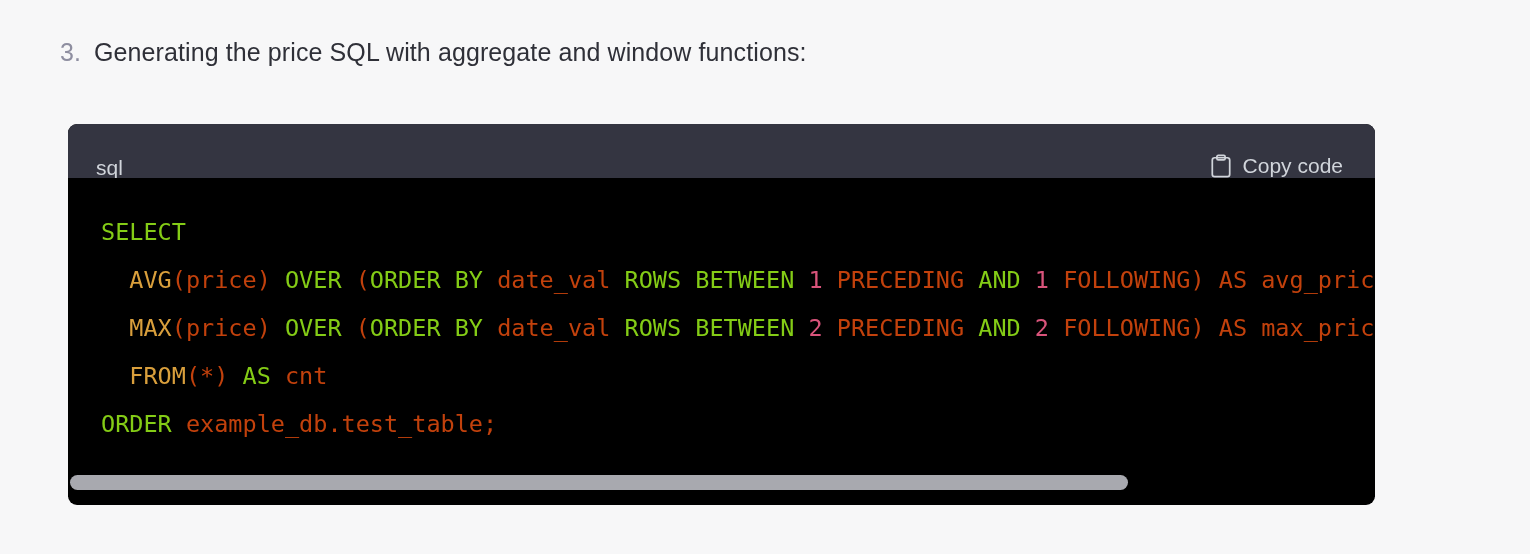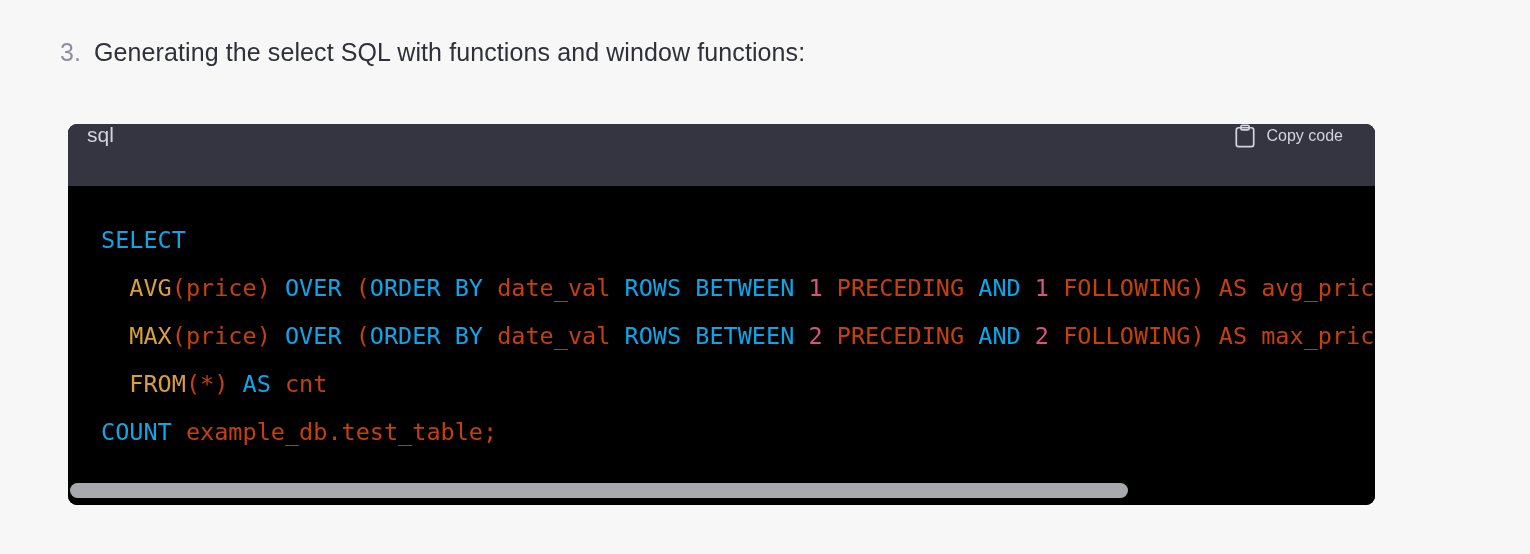--- a/index.html
+++ b/index.html
@@ -48,39 +48,39 @@
     position: absolute;
     left: 68px;
     top: 124px;
     width: 1307px;
     height: 381px;
     border-radius: 9px;
     overflow: hidden;
     background: #000000;
   }
   .code-header {
-    height: 62px;
+    height: 54px;
     background: #343541;
     display: flex;
-    align-items: flex-start;
+    align-items: flex-end;
     justify-content: space-between;
-    padding: 0 32px 0 19px;
+    padding: 0 32px 0 28px;
     box-sizing: border-box;
   }
   .code-lang {
     color: #d1d5db;
     font-size: 21px;
     line-height: 1;
   }
   .copy-btn {
     display: flex;
     align-items: center;
     gap: 11px;
     color: #d1d5db;
-    font-size: 16px;
+    font-size: 21px;
     cursor: pointer;
     background: none;
     border: none;
     padding: 0;
     font-family: inherit;
   }
   .clip-icon {
     display: block;
     width: 22px;
     height: 24px;
@@ -95,21 +95,21 @@
   pre.code {
     margin: 0;
     padding: 30px 0 0 33px;
     font-family: "DejaVu Sans Mono", "Liberation Mono", monospace;
     font-size: 23.5px;
     line-height: 48px;
     color: #ffffff;
     white-space: pre;
     letter-spacing: 0px;
   }
-  .kw  { color: #0ea5e9; }
+  .kw  { color: #84cc16; }
   .fn  { color: #d99f3c; }
   .num { color: #d9547b; }
   .id  { color: #c2410c; }
 
   
   .hscroll-track {
     position: absolute;
     left: 0;
     right: 0;
     bottom: 7px;
@@ -126,21 +126,21 @@
     cursor: pointer;
   }
 </style>
 </head>
 <body>
 
 <div class="page">
 
   <div class="list-item">
     <span class="list-marker">3.</span>
-    <span class="list-text">Generating the select SQL with functions and window functions:</span>
+    <span class="list-text">Generating the price SQL with aggregate and window functions:</span>
   </div>
 
   <div class="code-block">
 
     <div class="code-header">
       <span class="code-lang">sql</span>
       <button class="copy-btn">
         <span class="clip-icon">
           <svg viewBox="0 0 24 26" width="22" height="24" fill="none" stroke="#d1d5db" stroke-width="1.9" stroke-linecap="round" stroke-linejoin="round">
             <rect x="2.5" y="4" width="19" height="20.5" rx="2.6"></rect>
@@ -149,20 +149,20 @@
         </span>
         <span>Copy code</span>
       </button>
     </div>
 
     <div class="code-body">
       <pre class="code" id="code-pre"><span class="kw">SELECT</span>
 <span class="id">  </span><span class="fn">AVG</span><span class="id">(price) </span><span class="kw">OVER</span><span class="id"> (</span><span class="kw">ORDER BY</span><span class="id"> date_val </span><span class="kw">ROWS BETWEEN</span><span class="id"> </span><span class="num">1</span><span class="id"> PRECEDING </span><span class="kw">AND</span><span class="id"> </span><span class="num">1</span><span class="id"> FOLLOWING) AS avg_price,</span>
 <span class="id">  </span><span class="fn">MAX</span><span class="id">(price) </span><span class="kw">OVER</span><span class="id"> (</span><span class="kw">ORDER BY</span><span class="id"> date_val </span><span class="kw">ROWS BETWEEN</span><span class="id"> </span><span class="num">2</span><span class="id"> PRECEDING </span><span class="kw">AND</span><span class="id"> </span><span class="num">2</span><span class="id"> FOLLOWING) AS max_price,</span>
 <span class="id">  </span><span class="fn">FROM</span><span class="id">(*) </span><span class="kw">AS</span><span class="id"> cnt</span>
-<span class="kw">COUNT</span><span class="id"> example_db.test_table;</span></pre>
+<span class="kw">ORDER</span><span class="id"> example_db.test_table;</span></pre>
       <div class="hscroll-track">
         <div class="hscroll-thumb"></div>
       </div>
     </div>
 
   </div>
 </div>
 
 </body></html>

